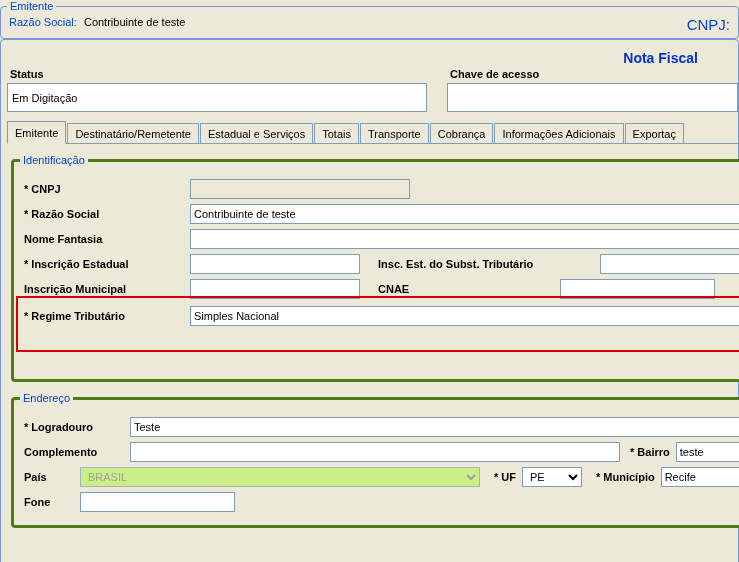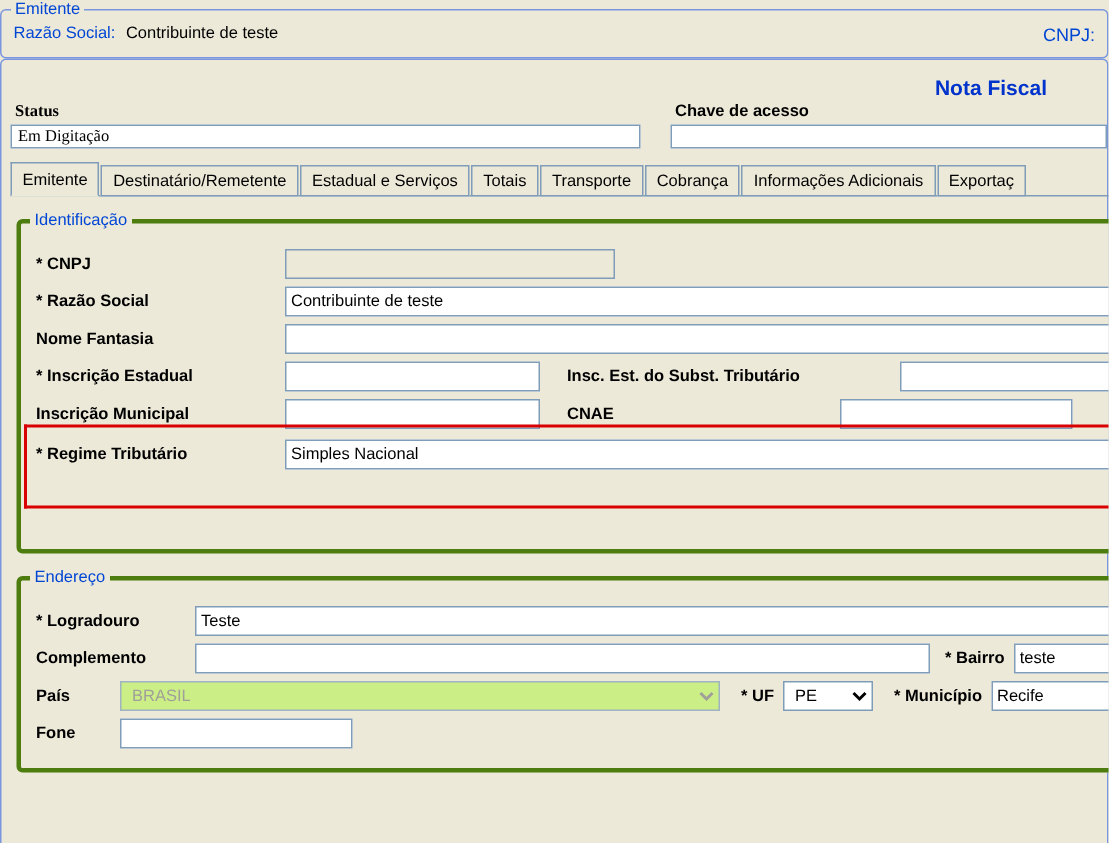--- a/index.html
+++ b/index.html
@@ -45,21 +45,21 @@
   .emitente-top .value {
     color: #000;
     font-size: 11px;
     margin-left: 4px;
   }
   .emitente-top .cnpj {
     position: absolute;
     right: 4px;
     top: 2px;
     color: #0046d5;
-    font-size: 12px;
+    font-size: 15px;
   }
   .main-fs {
     border: 1px solid #7a96df;
     border-radius: 4px;
     margin: 0;
     padding: 4px 0 0 6px;
     background: #ece9d8;
     height: 530px;
     position: relative;
   }
@@ -72,25 +72,25 @@
     position: absolute;
     right: 40px;
     top: 4px;
   }
   .status-row {
     display: flex;
     gap: 0;
     padding: 24px 0 8px 0;
   }
   .status-cell { display: flex; flex-direction: column; }
-  .status-cell.left { width: 440px; font-family: Liberation Serif, serif; }
+  .status-cell.left { width: 440px; }
   .status-cell.right { flex: 1; }
   .status-label { font-weight: bold; font-size: 11px; padding: 0 0 3px 3px; }
   .status-input {
-    height: 16px;
+    height: 29px;
     border: 1px solid #7f9db9;
     background: #fff;
     font-size: 11px;
     padding: 2px 4px;
     width: 100%;
     font-family: inherit;
   }
   .status-input.left { width: 420px; }
   .tabstrip {
     display: flex;

